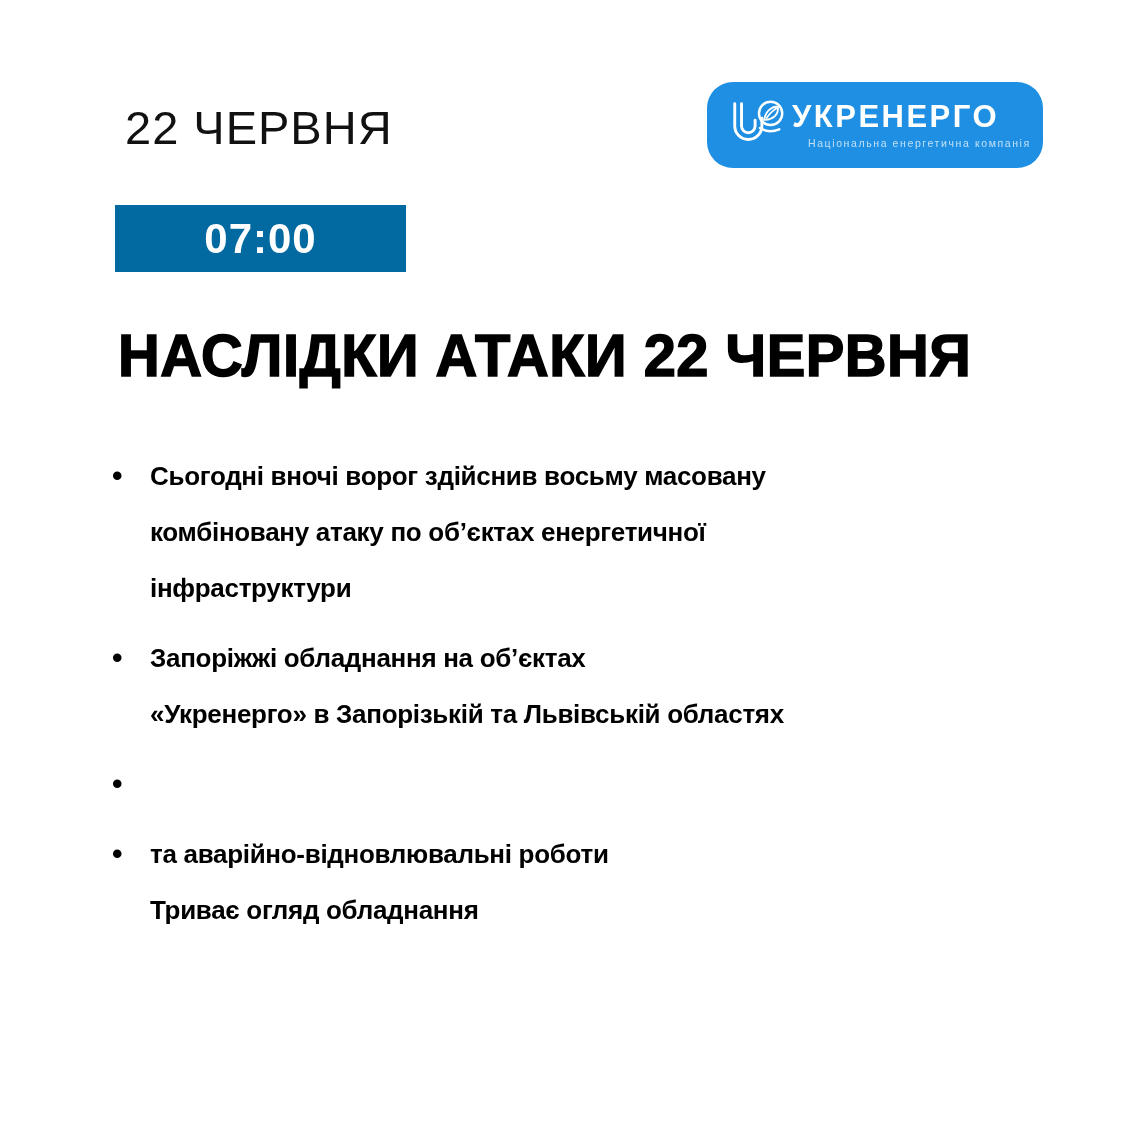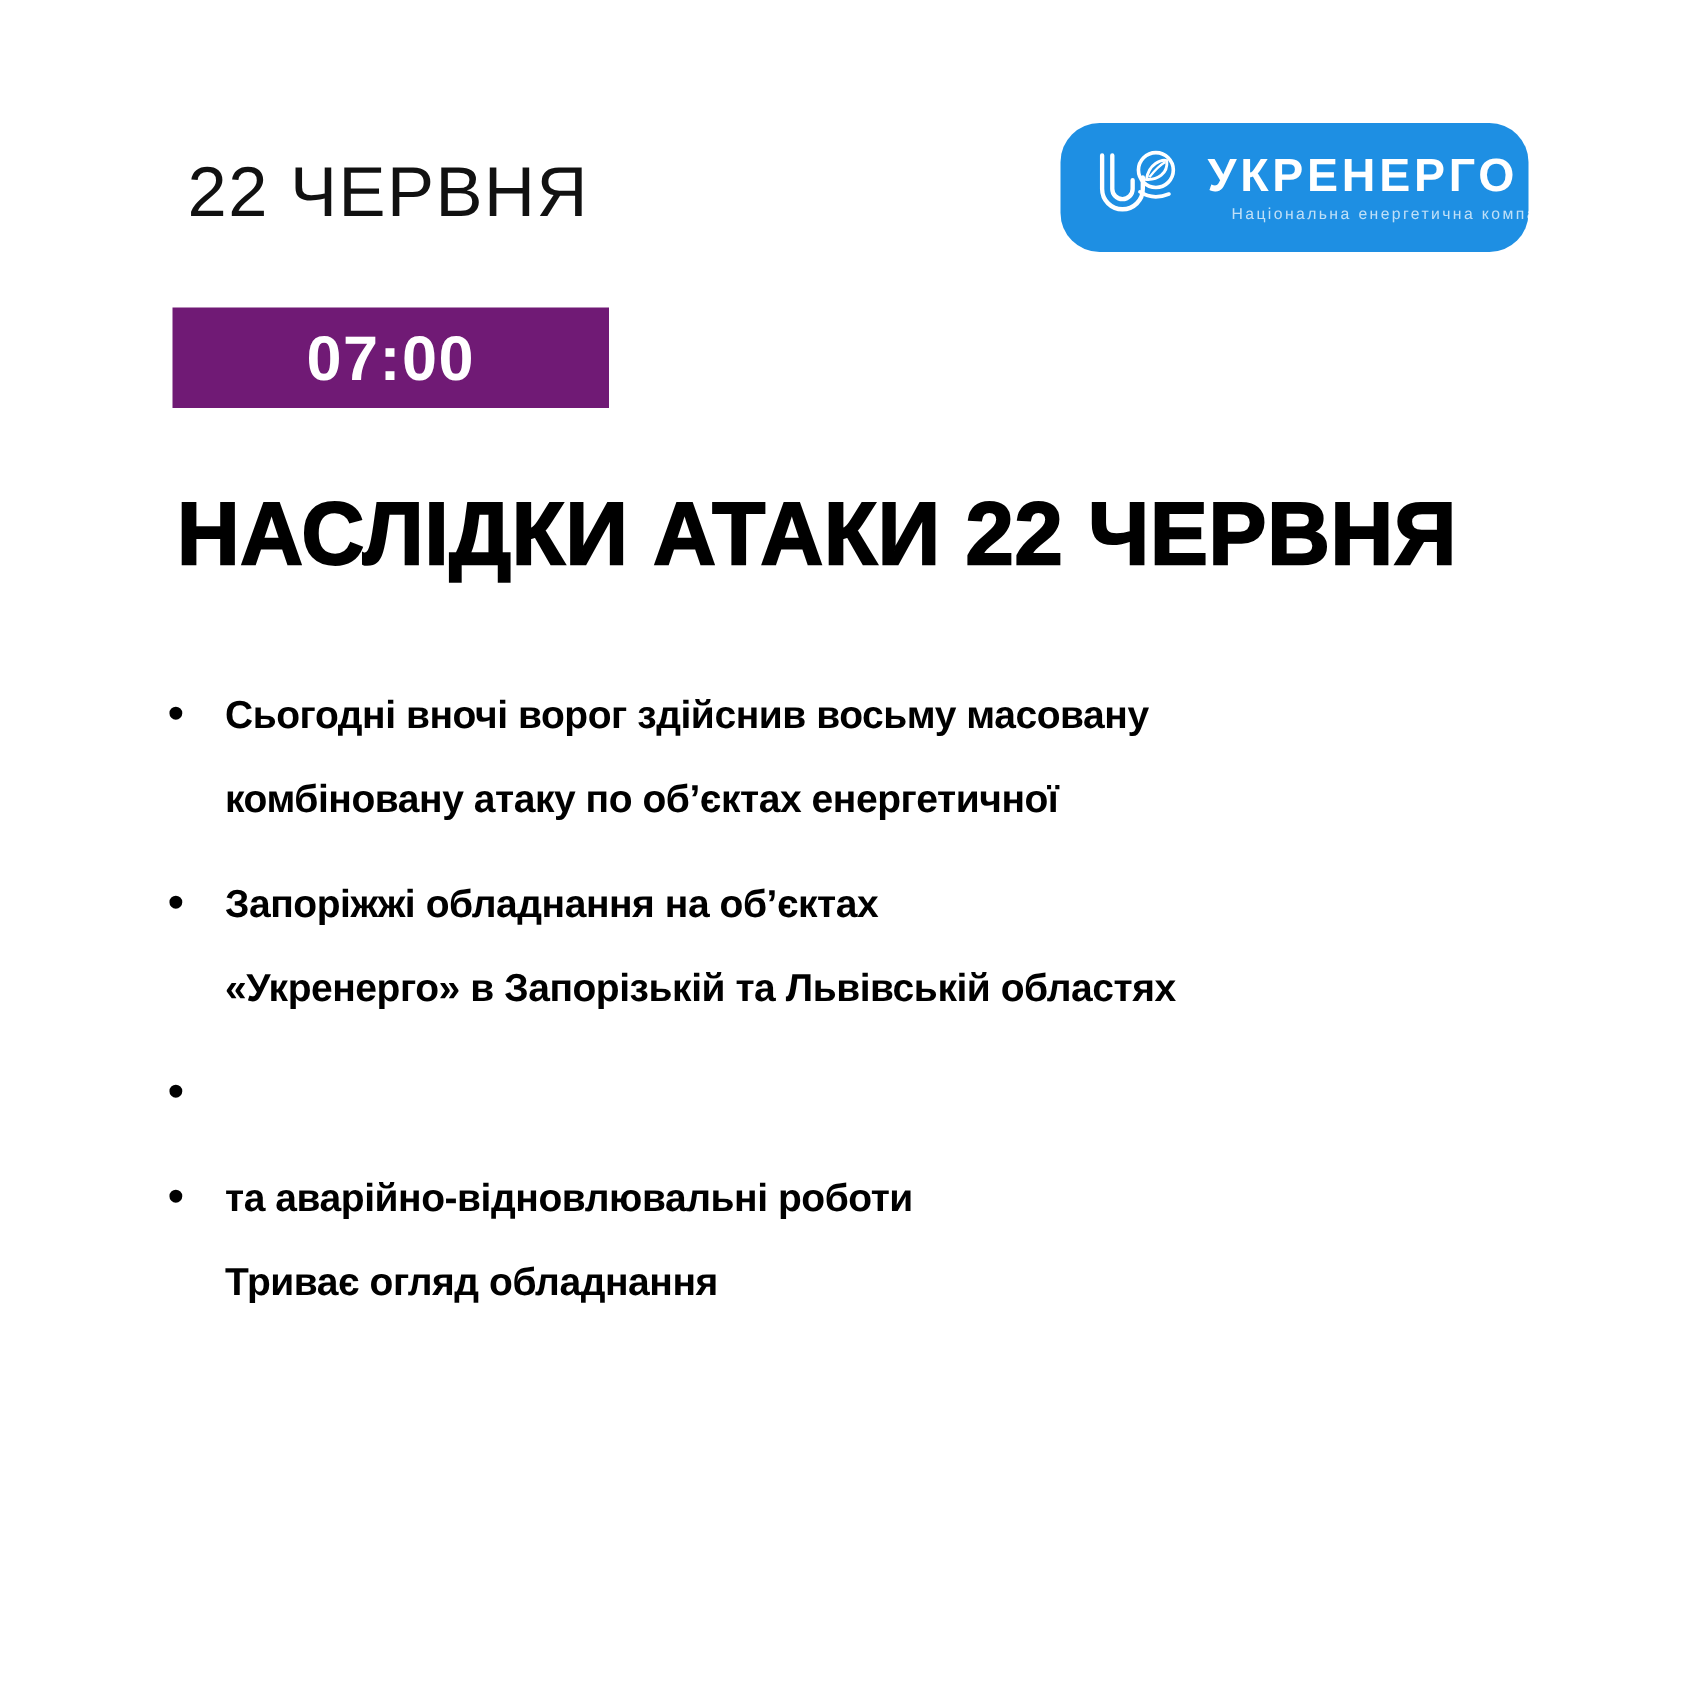--- a/index.html
+++ b/index.html
@@ -26,29 +26,29 @@
     color: #111111;
     letter-spacing: 1px;
     white-space: nowrap;
   }
 
   
   .logo-pill {
     position: absolute;
     left: 707px;
     top: 82px;
-    width: 312px;
+    width: 336px;
     height: 86px;
     border-radius: 26px;
     background: #1E8FE3;
     display: flex;
     align-items: center;
     padding: 0 20px;
     box-sizing: border-box;
-    gap: 16px;
+    gap: 3px;
   }
   .logo-mark {
     flex: 0 0 auto;
     width: 62px;
     height: 56px;
   }
   .logo-textcol {
     display: flex;
     flex-direction: column;
     justify-content: center;
@@ -151,32 +151,33 @@
       <path d="M38.5 22.5 C40 11.5 49 8.5 52.5 9.5 C53.5 18.5 46 23 38.5 22.5 Z" stroke="#ffffff" stroke-width="2"></path>
       <path d="M40.5 21 C44 16.5 48 12.5 51.5 10.5" stroke="#ffffff" stroke-width="1.6"></path>
       <path d="M34 31 q9 6 20 1.5" stroke="#ffffff" stroke-width="2.5" stroke-linecap="round"></path>
     </svg>
     <div class="logo-textcol">
       <div class="logo-name">УКРЕНЕРГО</div>
       <div class="logo-tagline">Національна енергетична компанія</div>
     </div>
   </div>
 
-  <div class="time-badge" style="background-color: #701a75;">
+  <div class="time-badge" style="background-color: #0369a1;">
     <span class="time">07:00</span>
   </div>
 
   <div class="headline">НАСЛІДКИ АТАКИ 22 ЧЕРВНЯ</div>
 
   <ul class="bullets">
     <li>
       <span class="bullet-dot">•</span>
       <div class="bullet-text">
         <div>Сьогодні вночі ворог здійснив восьму масовану</div>
         <div>комбіновану атаку по об’єктах енергетичної</div>
+        <div>інфраструктури</div>
       </div>
     </li>
     <li>
       <span class="bullet-dot">•</span>
       <div class="bullet-text">
         <div>Запоріжжі обладнання на об’єктах</div>
         <div>«Укренерго» в Запорізькій та Львівській областях</div>
       </div>
     </li>
     <li>

